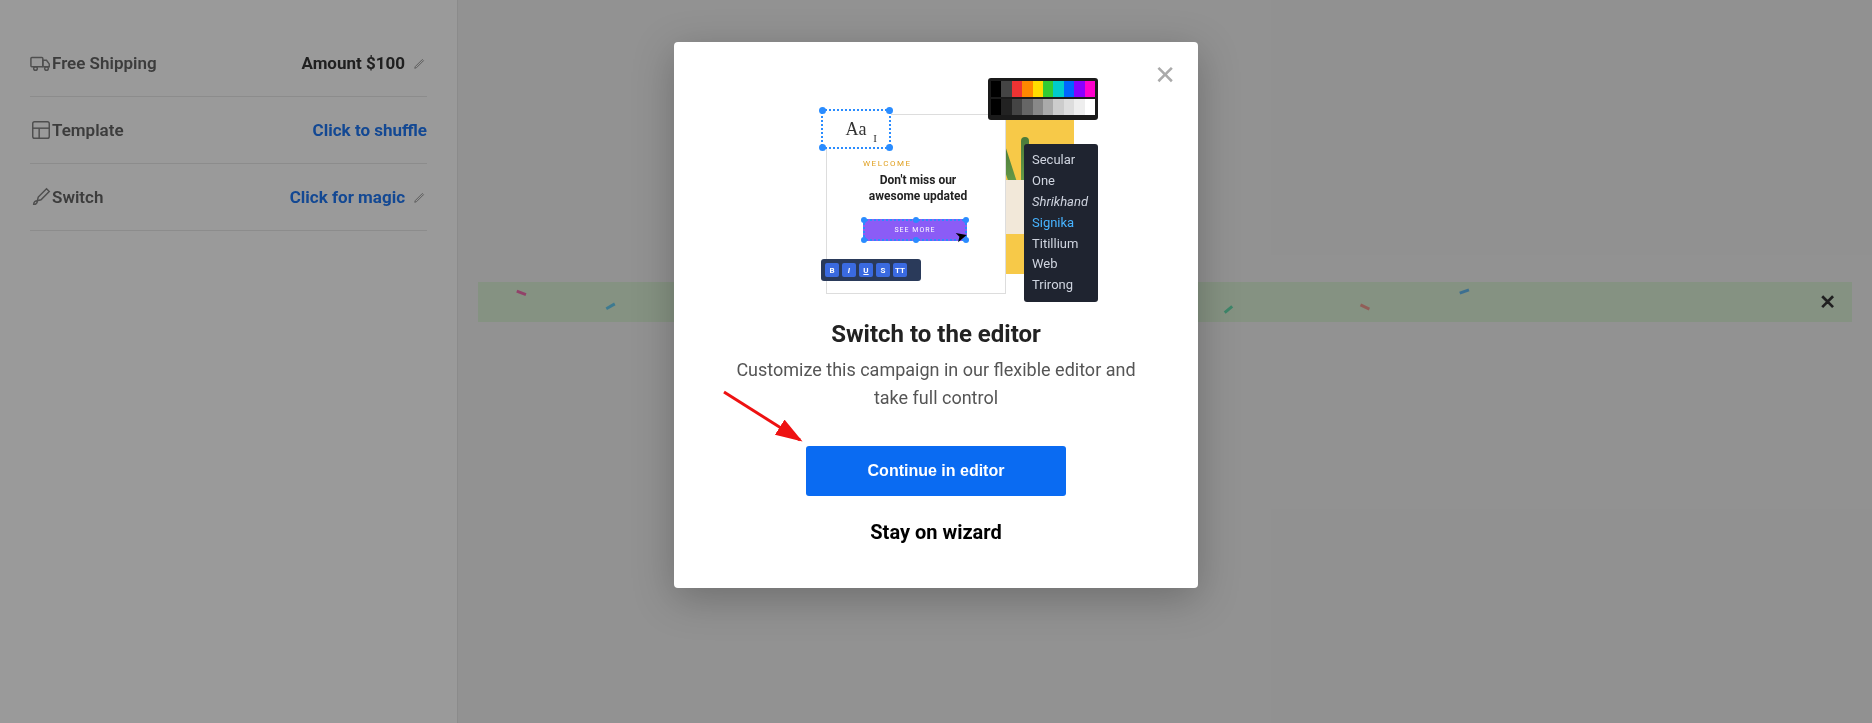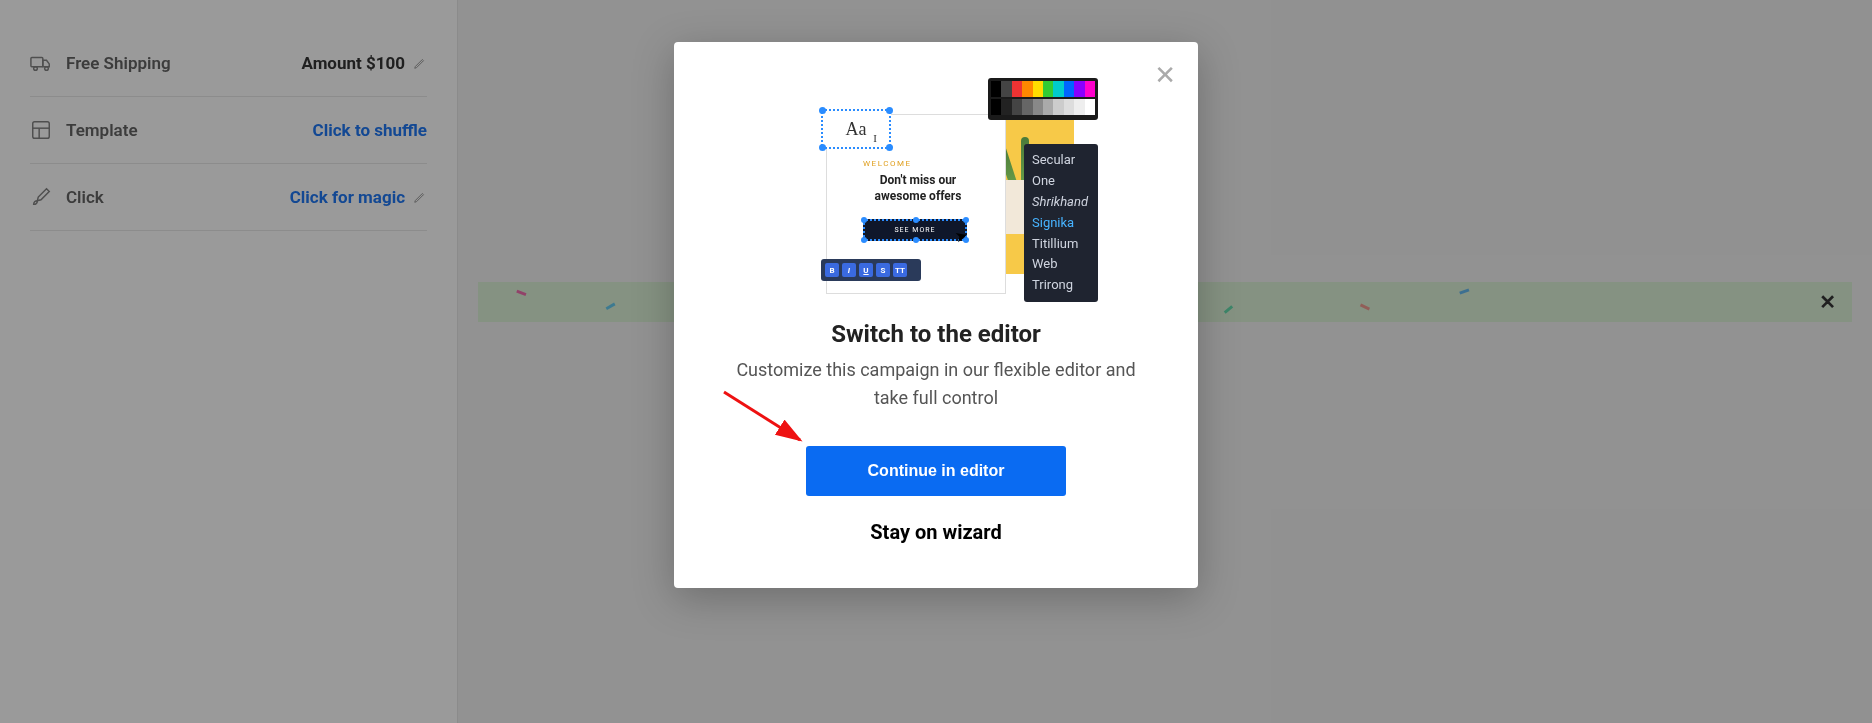--- a/index.html
+++ b/index.html
@@ -50,21 +50,21 @@
   .config-row {
     display: flex;
     align-items: center;
     justify-content: space-between;
     padding: 22px 0;
     border-bottom: 1px solid #e5e5e5;
   }
   .config-left {
     display: flex;
     align-items: center;
-    gap: 14px;
+    gap: 0;
     color: #555;
     font-size: 17px;
     font-weight: 600;
   }
   .config-left svg { width: 22px; height: 22px; stroke: #777; fill: none; stroke-width: 1.6; }
   .config-right {
     font-size: 17px;
     font-weight: 700;
     display: flex;
     align-items: center;
@@ -193,21 +193,21 @@
     color: #222;
     line-height: 1.3;
   }
   .illus-cta {
     position: absolute;
     top: 104px;
     left: 36px;
     width: 104px;
     height: 22px;
     border: 2px dotted #2a8cff;
-    background: #0f172a;
+    background: #8b5cf6;
     font-size: 7px;
     letter-spacing: 1px;
     color: #fff;
     display: flex;
     align-items: center;
     justify-content: center;
   }
   .illus-cta .handle { position:absolute; width:6px;height:6px;background:#2a8cff;border-radius:50%; }
   .illus-cursor {
     position: absolute;
@@ -377,21 +377,21 @@
         <span>Click to shuffle</span>
       </div>
     </div>
 
     <div class="config-row">
       <div class="config-left">
         <svg viewBox="0 0 24 24">
             <path d="M18 3l3 3-9 9-4 1 1-4 9-9z"></path>
             <path d="M8 16c-2 0-4 1-4 4 2 0 4-1 4-4z"></path>
           </svg>
-        <span>Click</span>
+        <span>Switch</span>
       </div>
       <div class="config-right link">
         <span>Click for magic</span>
         <svg class="pencil" viewBox="0 0 24 24">
             <path d="M3 21l3-1 12-12-2-2L4 18l-1 3z"></path>
           </svg>
       </div>
     </div>
   </aside>
 
@@ -432,21 +432,21 @@
         </div>
       </div>
       <div class="illus-panel">
         <div class="illus-text-box">
           <span>Aa</span>
           <span style="position:absolute;width:7px;height:7px;background:#2a8cff;border-radius:50%;top:-4px;right:-4px"></span>
           <span style="position:absolute;width:7px;height:7px;background:#2a8cff;border-radius:50%;bottom:-4px;left:-4px"></span>
           <span style="position:absolute;bottom:3px;right:12px;font-size:11px;">I</span>
         </div>
         <div class="illus-welcome">WELCOME</div>
-        <div class="illus-headline">Don't miss our awesome offers</div>
+        <div class="illus-headline">Don't miss our awesome updated</div>
         <div class="illus-cta">
           <span class="handle" style="top:-4px;left:-4px"></span>
           <span class="handle" style="top:-4px;right:-4px"></span>
           <span class="handle" style="bottom:-4px;left:-4px"></span>
           <span class="handle" style="bottom:-4px;right:-4px"></span>
           <span class="handle" style="top:-4px;left:48px"></span>
           <span class="handle" style="bottom:-4px;left:48px"></span>
           <span>SEE MORE</span>
         </div>
         <span class="illus-cursor">➤</span>

